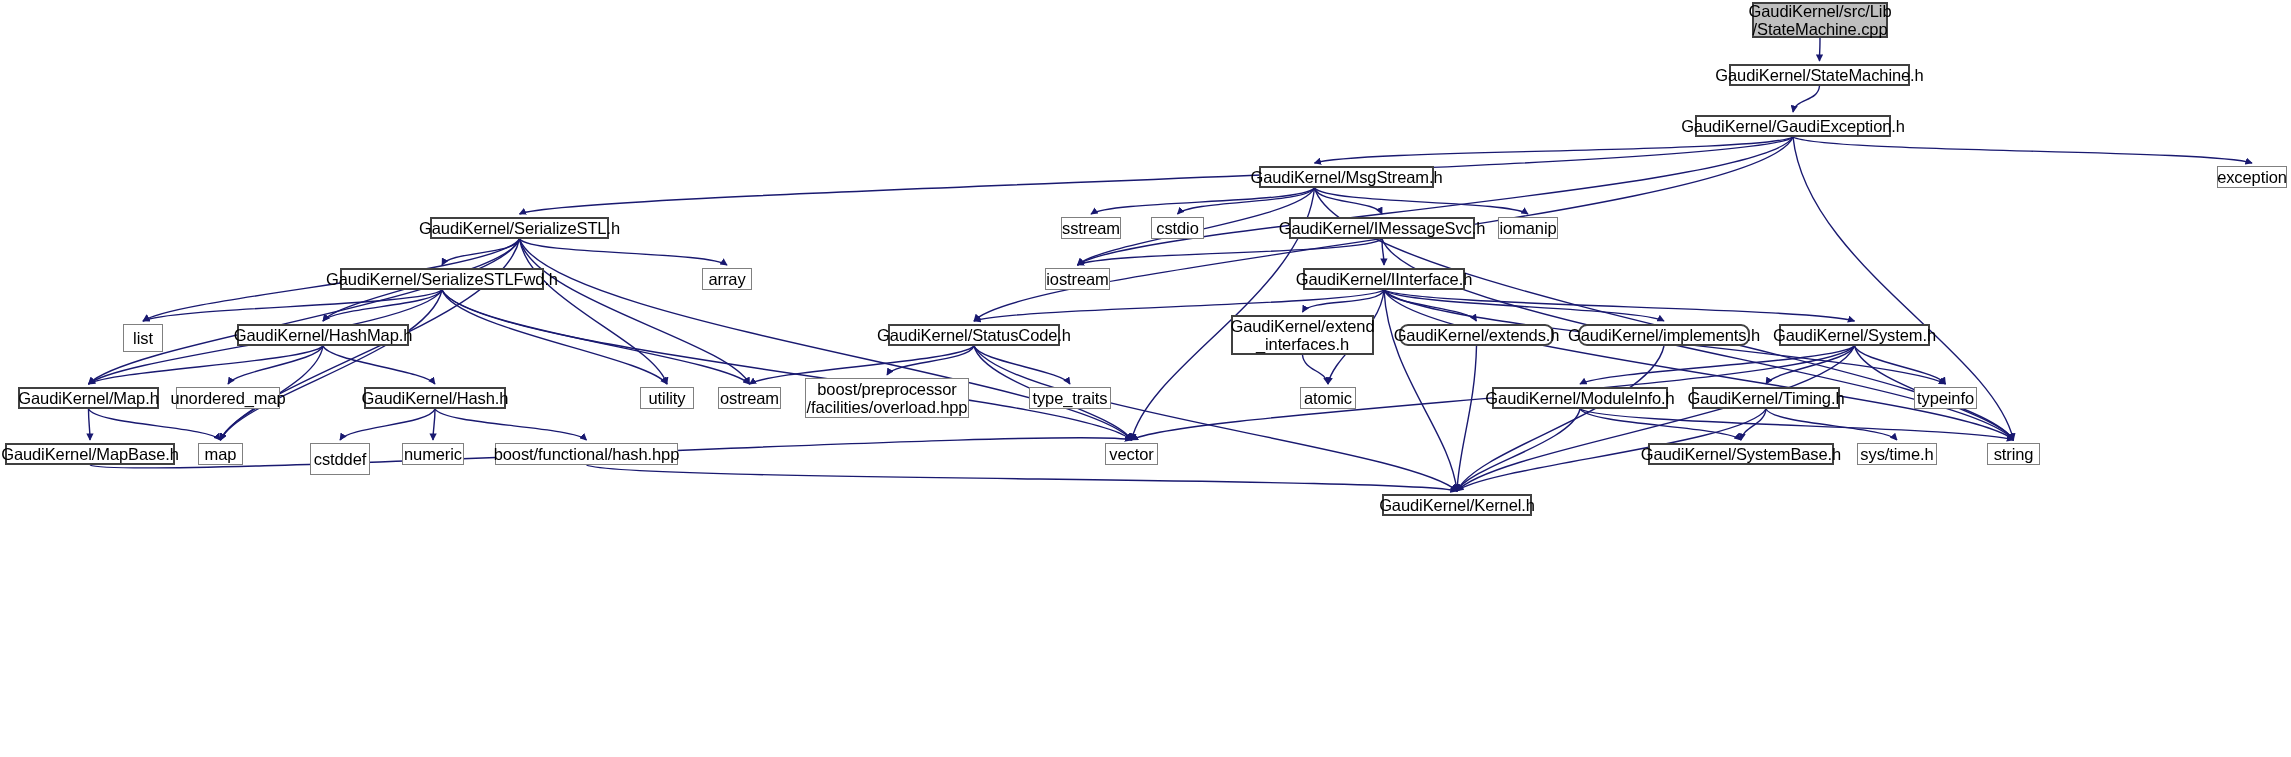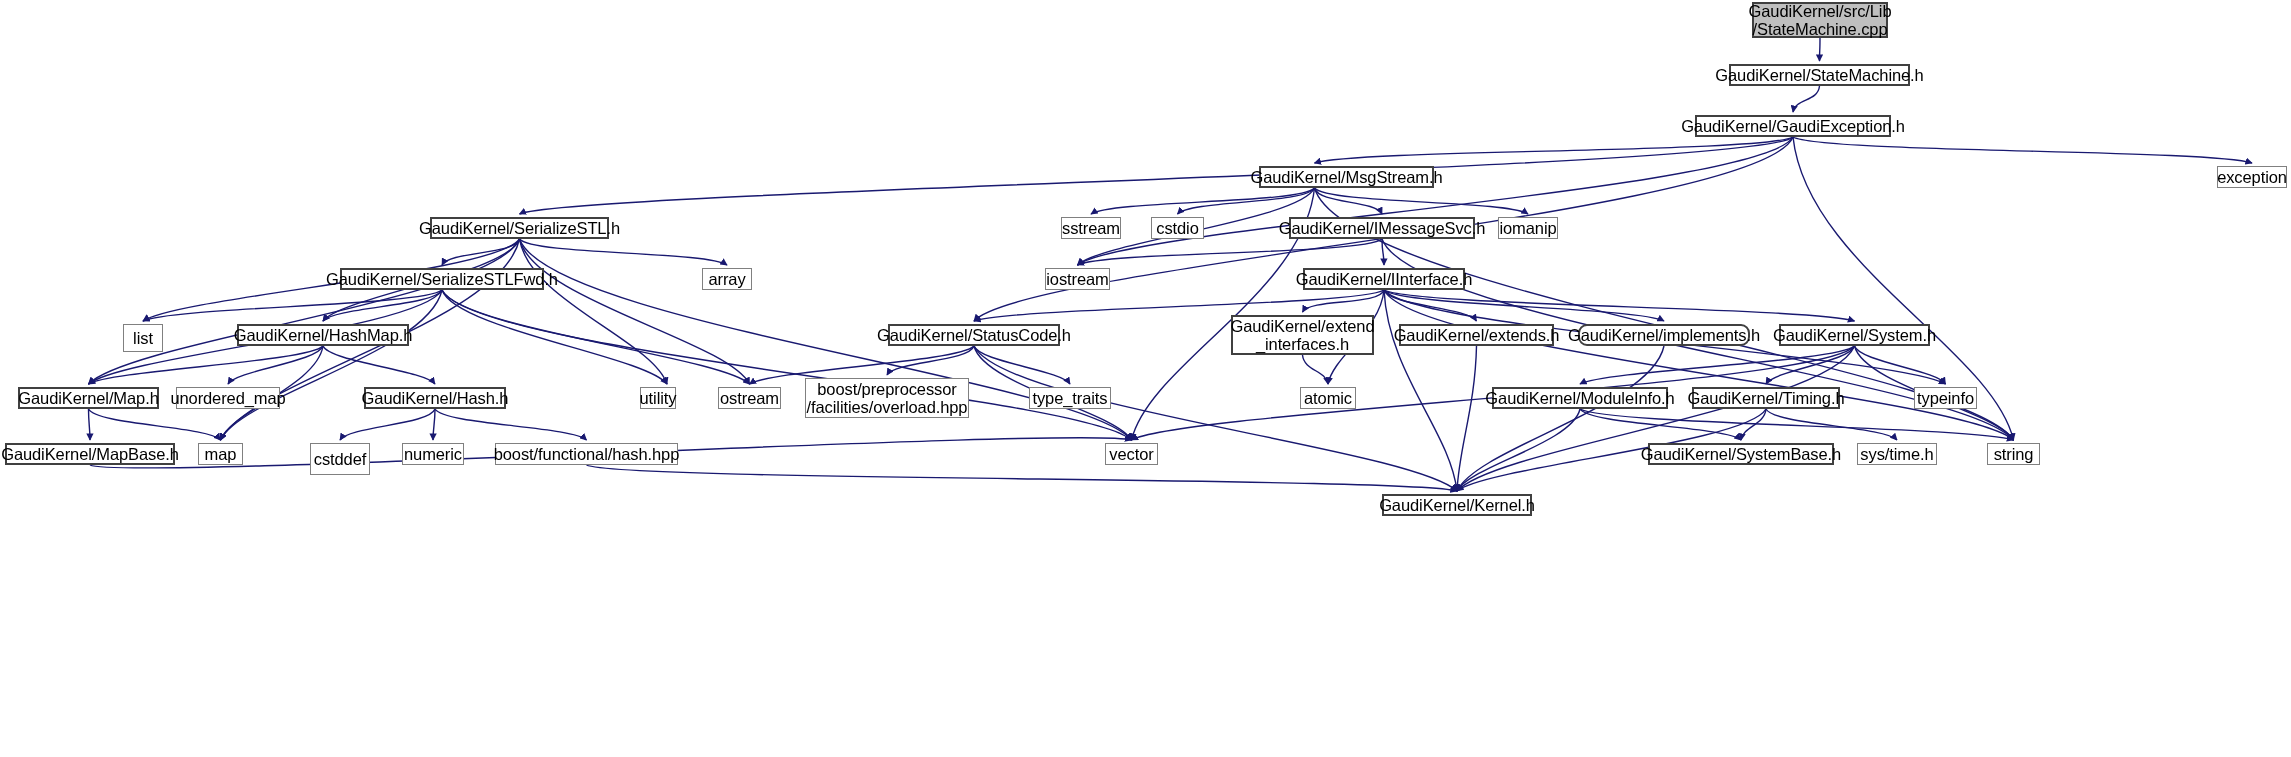--- a/index.html
+++ b/index.html
@@ -148,27 +148,27 @@
     <div class="node system" style="left: 1045px; top: 268px; width: 65px; height: 22px;"><span class="lbl">iostream</span></div>
     <div class="node local" style="left: 1303px; top: 268px; width: 162px; height: 22px;"><span class="lbl">GaudiKernel/IInterface.h</span></div>
     <div class="node local" style="left: 430px; top: 217px; width: 179px; height: 22px;"><span class="lbl">GaudiKernel/SerializeSTL.h</span></div>
     <div class="node local" style="left: 340px; top: 268px; width: 204px; height: 22px;"><span class="lbl">GaudiKernel/SerializeSTLFwd.h</span></div>
     <div class="node system" style="left: 702px; top: 268px; width: 50px; height: 22px;"><span class="lbl">array</span></div>
     <div class="node system" style="left: 123px; top: 324px; width: 40px; height: 28px;"><span class="lbl">list</span></div>
     <div class="node local" style="left: 237px; top: 324px; width: 172px; height: 22px;"><span class="lbl">GaudiKernel/HashMap.h</span></div>
     <div class="node local" style="left: 888px; top: 324px; width: 172px; height: 22px;"><span class="lbl">GaudiKernel/StatusCode.h</span></div>
     <div class="node local" style="left: 1231px; top: 315px; width: 143px; height: 40px;"><span class="lbl">GaudiKernel/extend
 _interfaces.h</span></div>
-    <div class="node local" style="left: 1399px; top: 324px; width: 155px; height: 22px;"><span class="lbl">GaudiKernel/extends.h</span></div>
+    <div class="node local" style="left: 1399px; top: 324px; width: 155px; height: 22px; border-radius: 9px;"><span class="lbl">GaudiKernel/extends.h</span></div>
     <div class="node local" style="left: 1578px; top: 324px; width: 172px; height: 22px; border-radius: 9px;"><span class="lbl">GaudiKernel/implements.h</span></div>
     <div class="node local" style="left: 1779px; top: 324px; width: 151px; height: 22px;"><span class="lbl">GaudiKernel/System.h</span></div>
     <div class="node local" style="left: 18px; top: 387px; width: 141px; height: 22px;"><span class="lbl">GaudiKernel/Map.h</span></div>
     <div class="node system" style="left: 176px; top: 387px; width: 104px; height: 22px;"><span class="lbl">unordered_map</span></div>
     <div class="node local" style="left: 364px; top: 387px; width: 142px; height: 22px;"><span class="lbl">GaudiKernel/Hash.h</span></div>
-    <div class="node system" style="left: 640px; top: 387px; width: 36px; height: 22px;"><span class="lbl">utility</span></div>
+    <div class="node system" style="left: 640px; top: 387px; width: 54px; height: 22px;"><span class="lbl">utility</span></div>
     <div class="node system" style="left: 718px; top: 387px; width: 63px; height: 22px;"><span class="lbl">ostream</span></div>
     <div class="node system" style="left: 805px; top: 378px; width: 164px; height: 40px;"><span class="lbl">boost/preprocessor
 /facilities/overload.hpp</span></div>
     <div class="node system" style="left: 1029px; top: 387px; width: 82px; height: 22px;"><span class="lbl">type_traits</span></div>
     <div class="node system" style="left: 1300px; top: 387px; width: 56px; height: 22px;"><span class="lbl">atomic</span></div>
     <div class="node local" style="left: 1492px; top: 387px; width: 176px; height: 22px;"><span class="lbl">GaudiKernel/ModuleInfo.h</span></div>
     <div class="node local" style="left: 1692px; top: 387px; width: 148px; height: 22px;"><span class="lbl">GaudiKernel/Timing.h</span></div>
     <div class="node system" style="left: 1914px; top: 387px; width: 63px; height: 22px;"><span class="lbl">typeinfo</span></div>
     <div class="node local" style="left: 5px; top: 443px; width: 170px; height: 22px;"><span class="lbl">GaudiKernel/MapBase.h</span></div>
     <div class="node system" style="left: 198px; top: 443px; width: 45px; height: 22px;"><span class="lbl">map</span></div>

